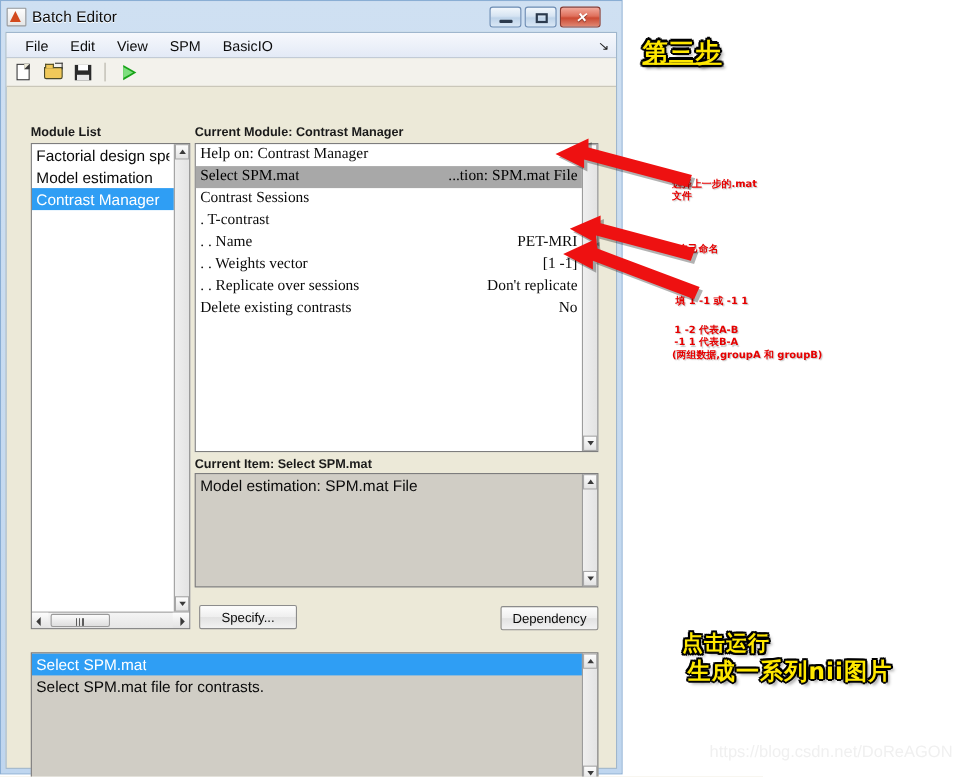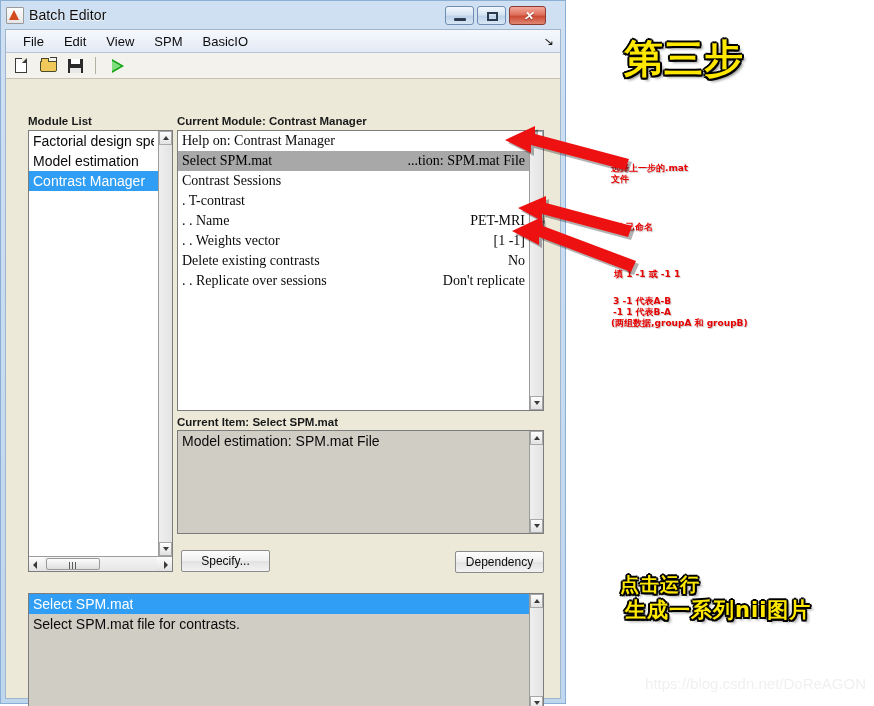--- a/index.html
+++ b/index.html
@@ -320,26 +320,26 @@
           </div>
         <div class="row">
             <span class="rlab">. . Name</span>
             <span class="rval">PET-MRI</span>
           </div>
         <div class="row">
             <span class="rlab">. . Weights vector</span>
             <span class="rval">[1 -1]</span>
           </div>
         <div class="row">
+            <span class="rlab">. . Replicate over sessions</span>
+            <span class="rval">Don't replicate</span>
+          </div>
+        <div class="row">
             <span class="rlab">Delete existing contrasts</span>
             <span class="rval">No</span>
-          </div>
-        <div class="row">
-            <span class="rlab">. . Replicate over sessions</span>
-            <span class="rval">Don't replicate</span>
           </div>
       </div>
       <div class="vsb">
         <div class="ar up">
             <i></i>
           </div>
         <div class="ar dn">
             <i></i>
           </div>
       </div>
@@ -379,30 +379,30 @@
           </div>
         <div class="ar dn">
             <i></i>
           </div>
       </div>
     </div>
 
   </div>
 </div>
 
-<div class="annot-yellow" style="left:624px;top:32px;font-size:39px;">第三步</div>
+<div class="annot-yellow" style="left:584px;top:32px;font-size:23px;text-decoration:underline;">第三步</div>
 
 <div class="annot-red" style="left:611px;top:163px;">选择上一步的.mat
 文件</div>
 
 <div class="annot-red" style="left:617px;top:222px;">自己命名</div>
 
 <div class="annot-red" style="left:614px;top:269px;">填 1 -1 或 -1 1</div>
 
-<div class="annot-red" style="left:613px;top:296px;">3 -1 代表A-B</div>
+<div class="annot-red" style="left:613px;top:296px;">1 -2 代表A-B</div>
 <div class="annot-red" style="left:613px;top:307px;">-1 1 代表B-A</div>
 <div class="annot-red" style="left:611px;top:318px;">(两组数据,groupA 和 groupB)</div>
 
 <div class="annot-yellow" style="left:620px;top:572px;font-size:19px;">点击运行</div>
 <div class="annot-yellow" style="left:613px;top:596px;font-size:21px;margin-left:12px;">生成一系列nii图片</div>
 
 <div class="arrow" style="left:505px;top:126px;">
   <svg width="130" height="50" viewBox="0 0 130 50">
     <g transform="translate(3,3)">
       <path d="M0,14 L30,0 L30,8 L124,33 L120,44 L26,19 L26,27 Z" fill="rgba(0,0,0,0.30)"></path>

